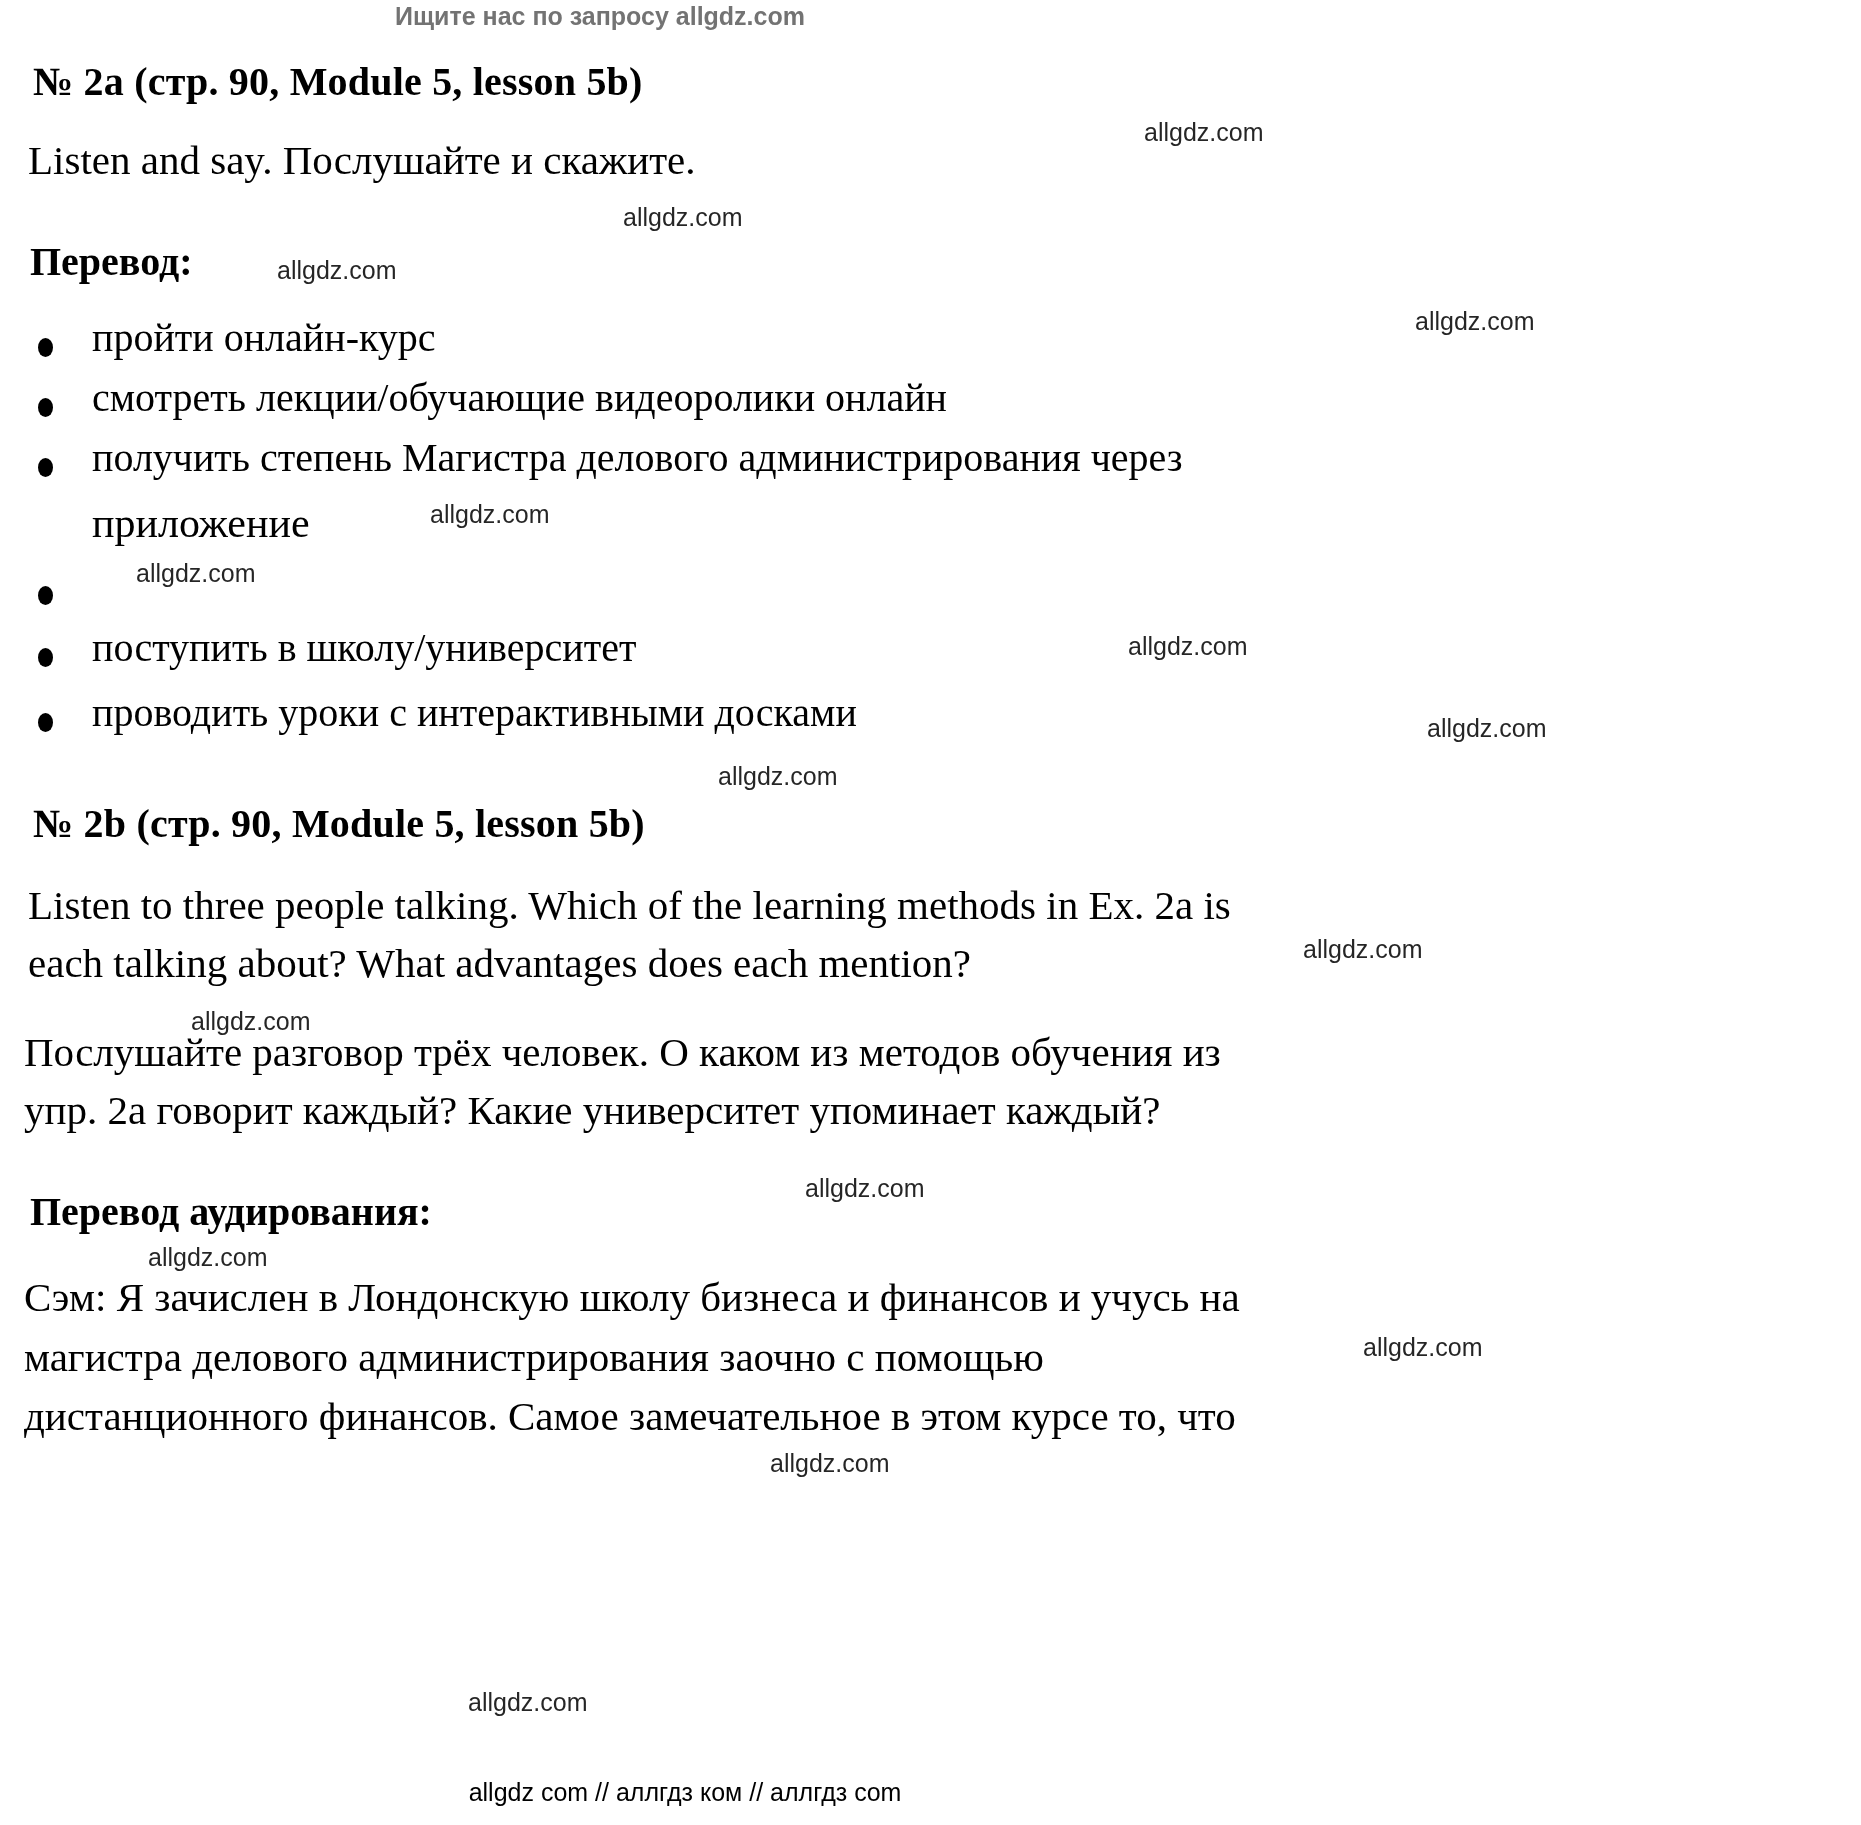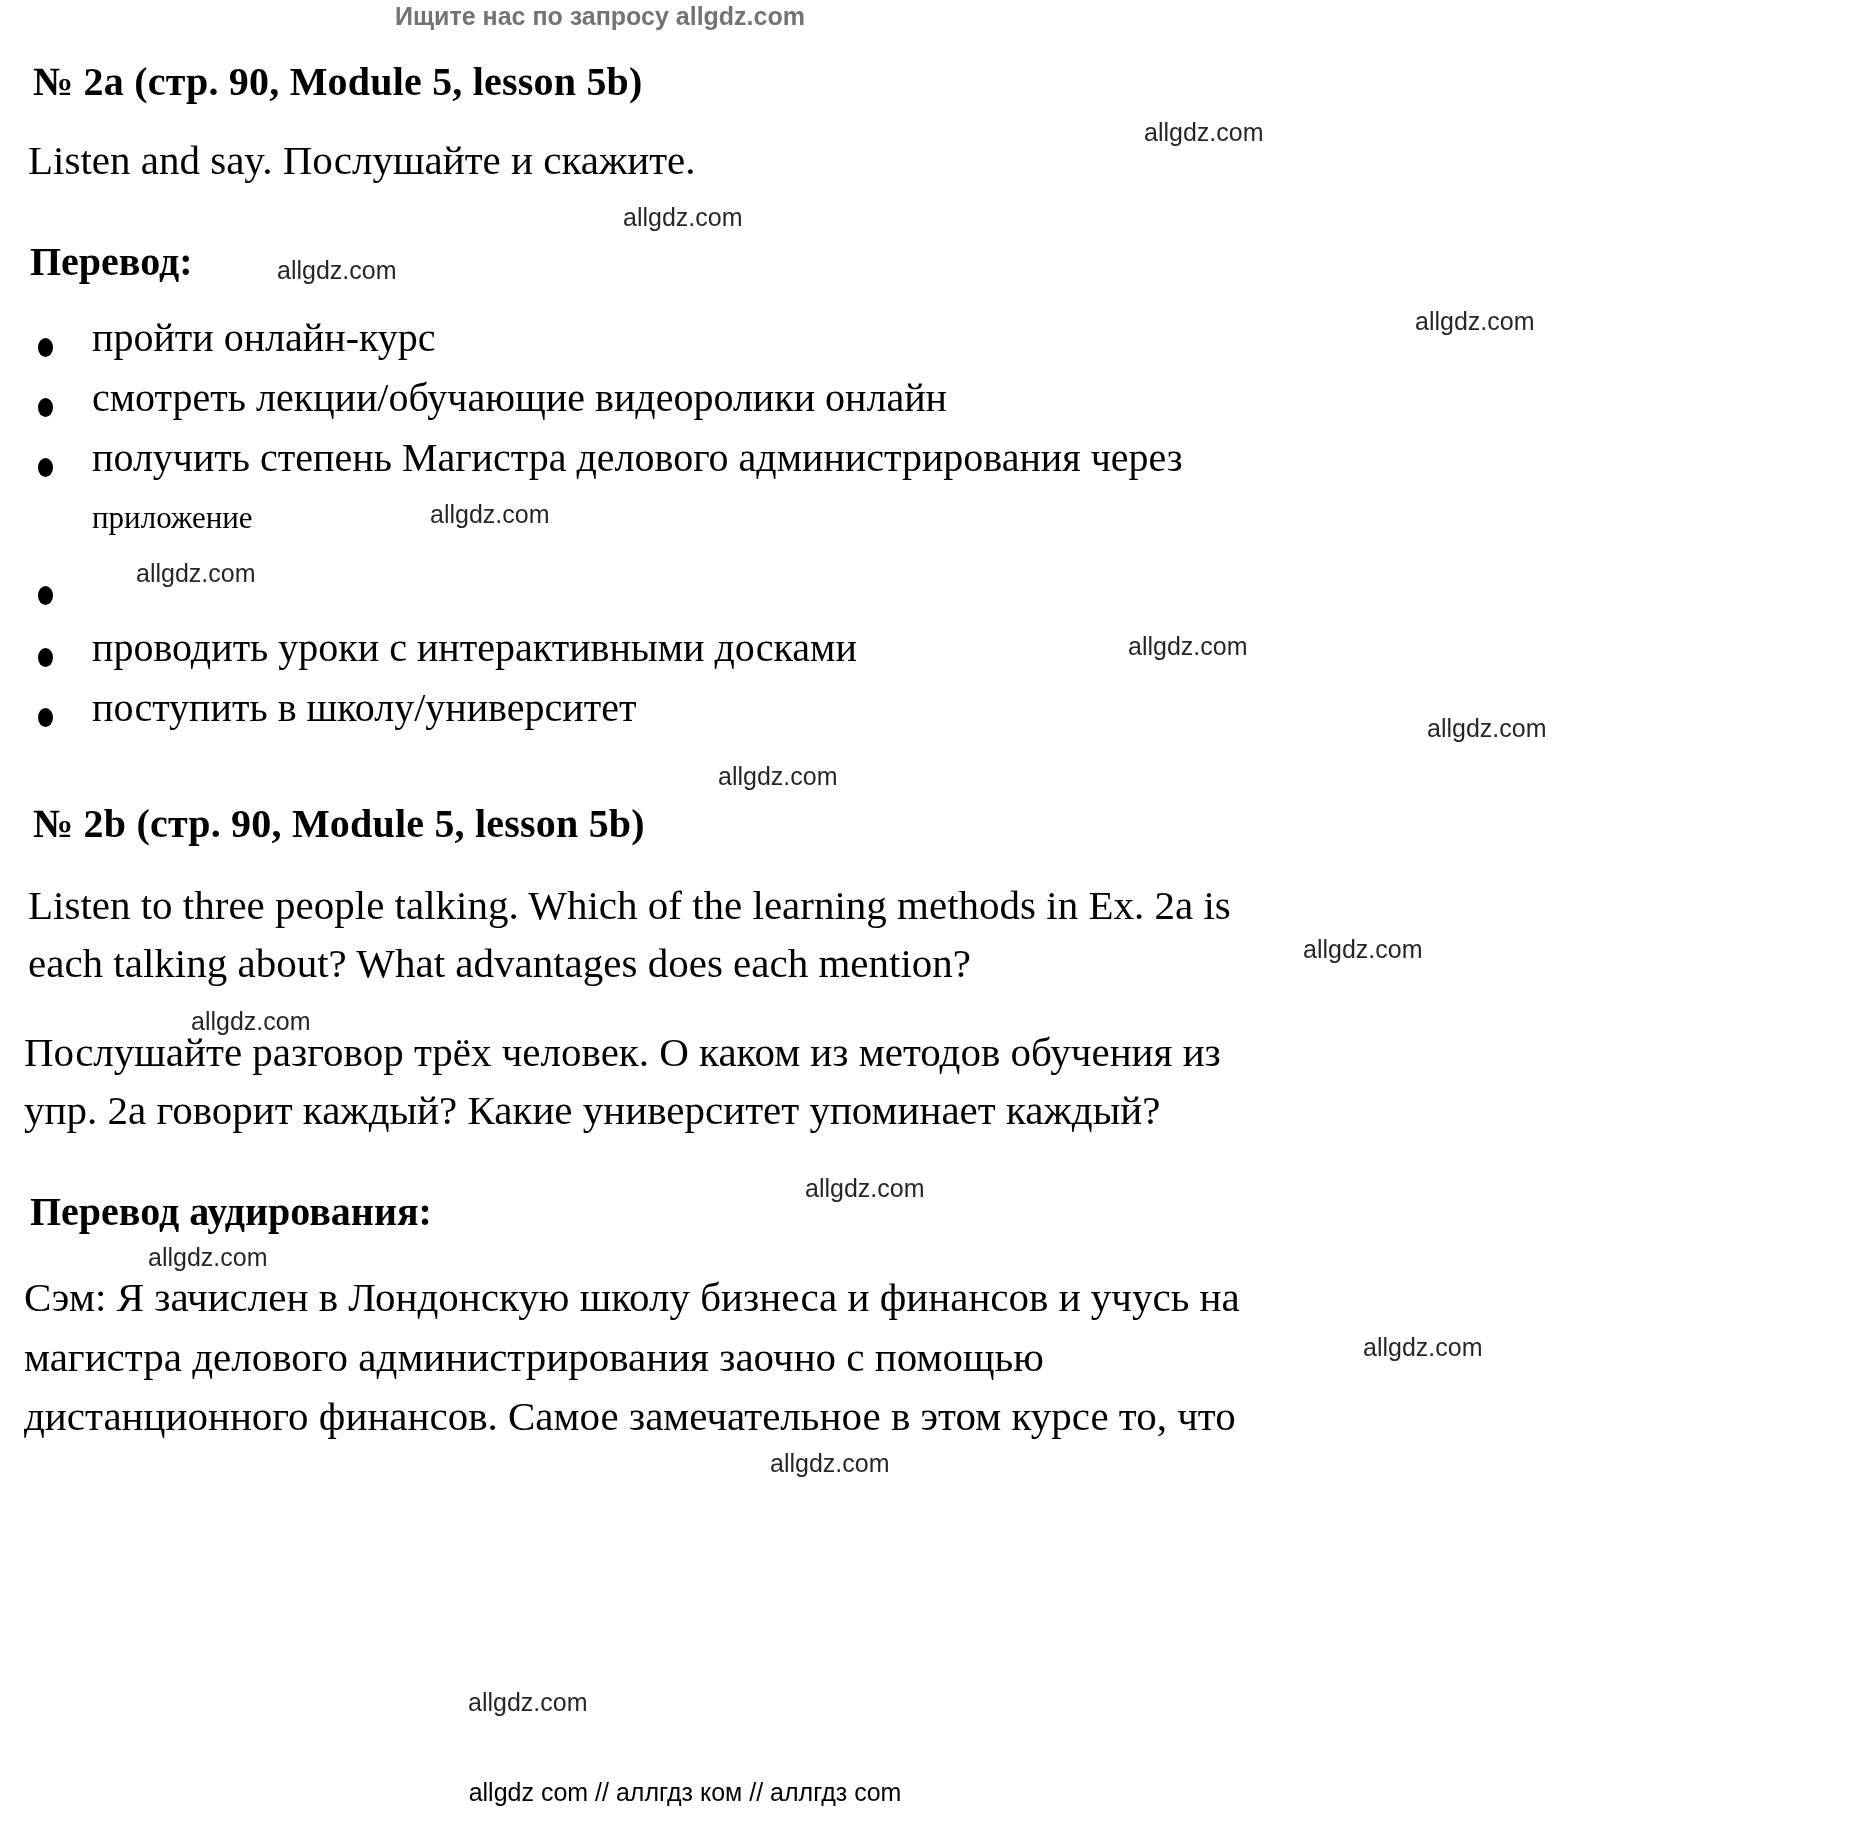--- a/index.html
+++ b/index.html
@@ -87,21 +87,21 @@
     position: absolute;
     left: 92px;
     top: 0;
     font-size: 40px;
     line-height: 1.0;
     white-space: nowrap;
   }
   .bullet-cont {
     position: absolute;
     left: 92px;
-    font-size: 31px;
+    font-size: 42px;
     line-height: 1.0;
     white-space: nowrap;
   }
 
   
   .footer {
     position: absolute;
     left: 0;
     top: 1778px;
     width: 1290px;
@@ -140,28 +140,28 @@
     <div class="bullet-row" style="height:128px;">
       <span class="bullet-dot"></span>
       <span class="bullet-text">получить степень Магистра делового администрирования через</span>
       <span class="bullet-cont" style="top:64px;">приложение</span>
     </div>
 
     <div class="bullet-row" style="height:62px;">
       <span class="bullet-dot"></span>
     </div>
 
+    <div class="bullet-row" style="height:65px;">
+      <span class="bullet-dot"></span>
+      <span class="bullet-text">поступить в школу/университет</span>
+    </div>
+
     <div class="bullet-row" style="height:60px;">
       <span class="bullet-dot"></span>
       <span class="bullet-text">проводить уроки с интерактивными досками</span>
-    </div>
-
-    <div class="bullet-row" style="height:65px;">
-      <span class="bullet-dot"></span>
-      <span class="bullet-text">поступить в школу/университет</span>
     </div>
 
   </div>
 
   <div class="h-num" style="left:33px; top:800px;">№ 2b (стр. 90, Module 5, lesson 5b)</div>
 
   <div class="para" style="left:28px; top:885px;">Listen to three people talking. Which of the learning methods in Ex. 2a is</div>
 
   <div class="para" style="left:28px; top:943px;">each talking about? What advantages does each mention?</div>
 

